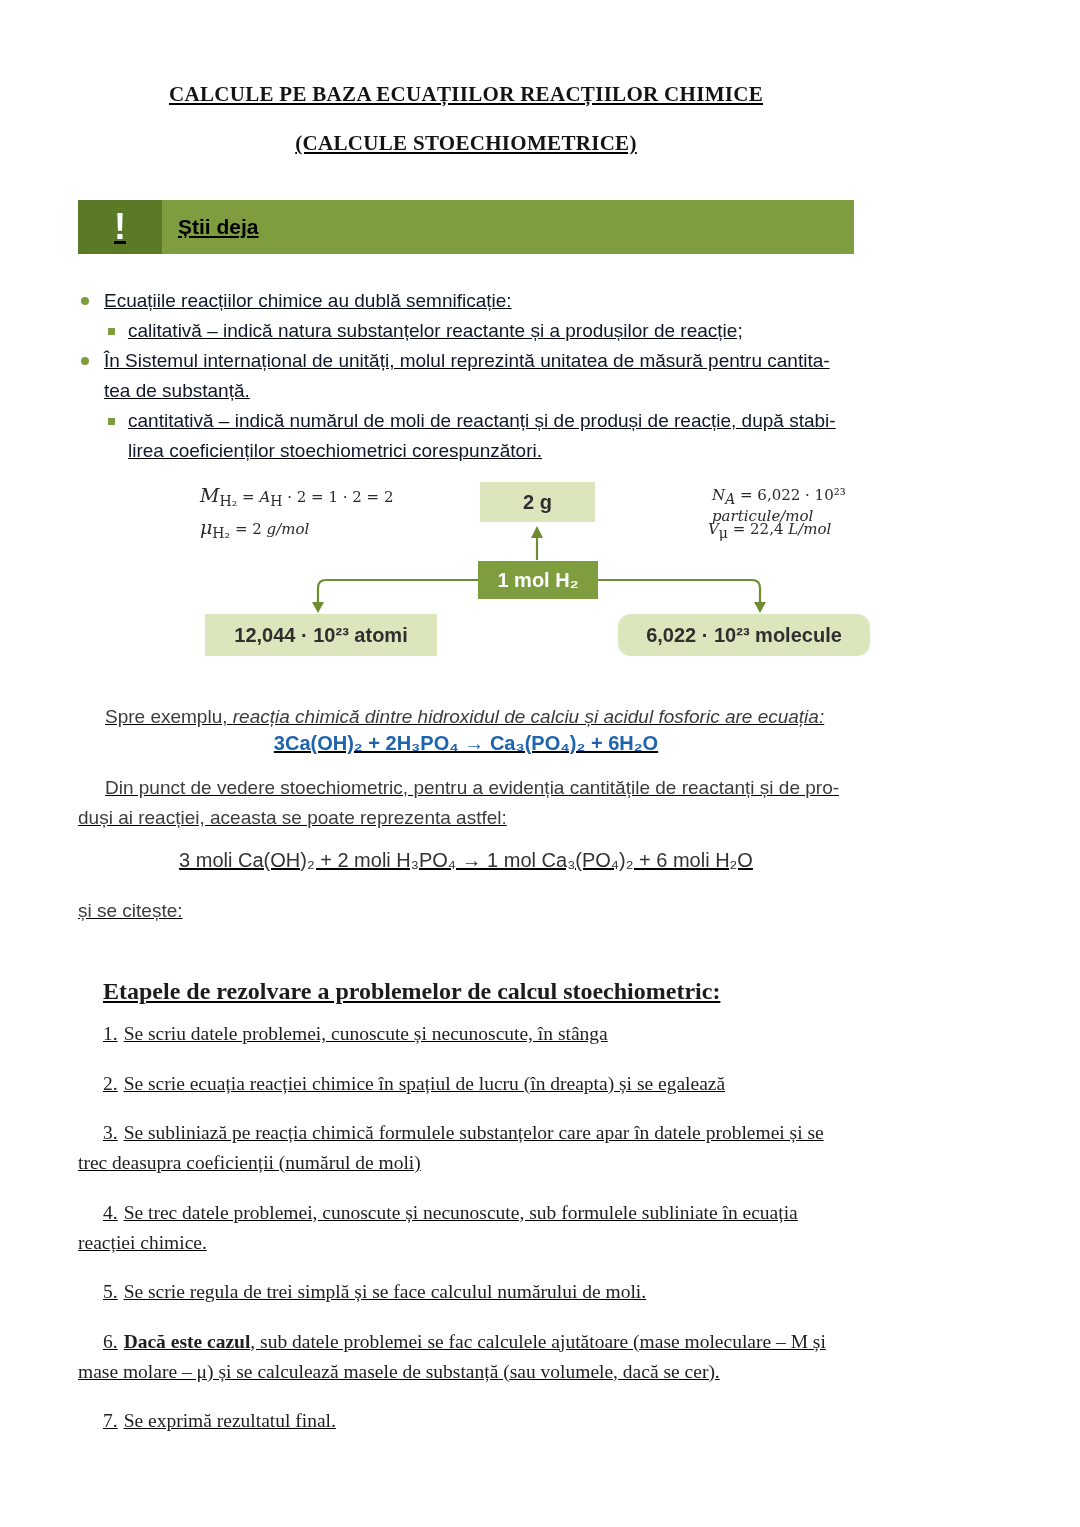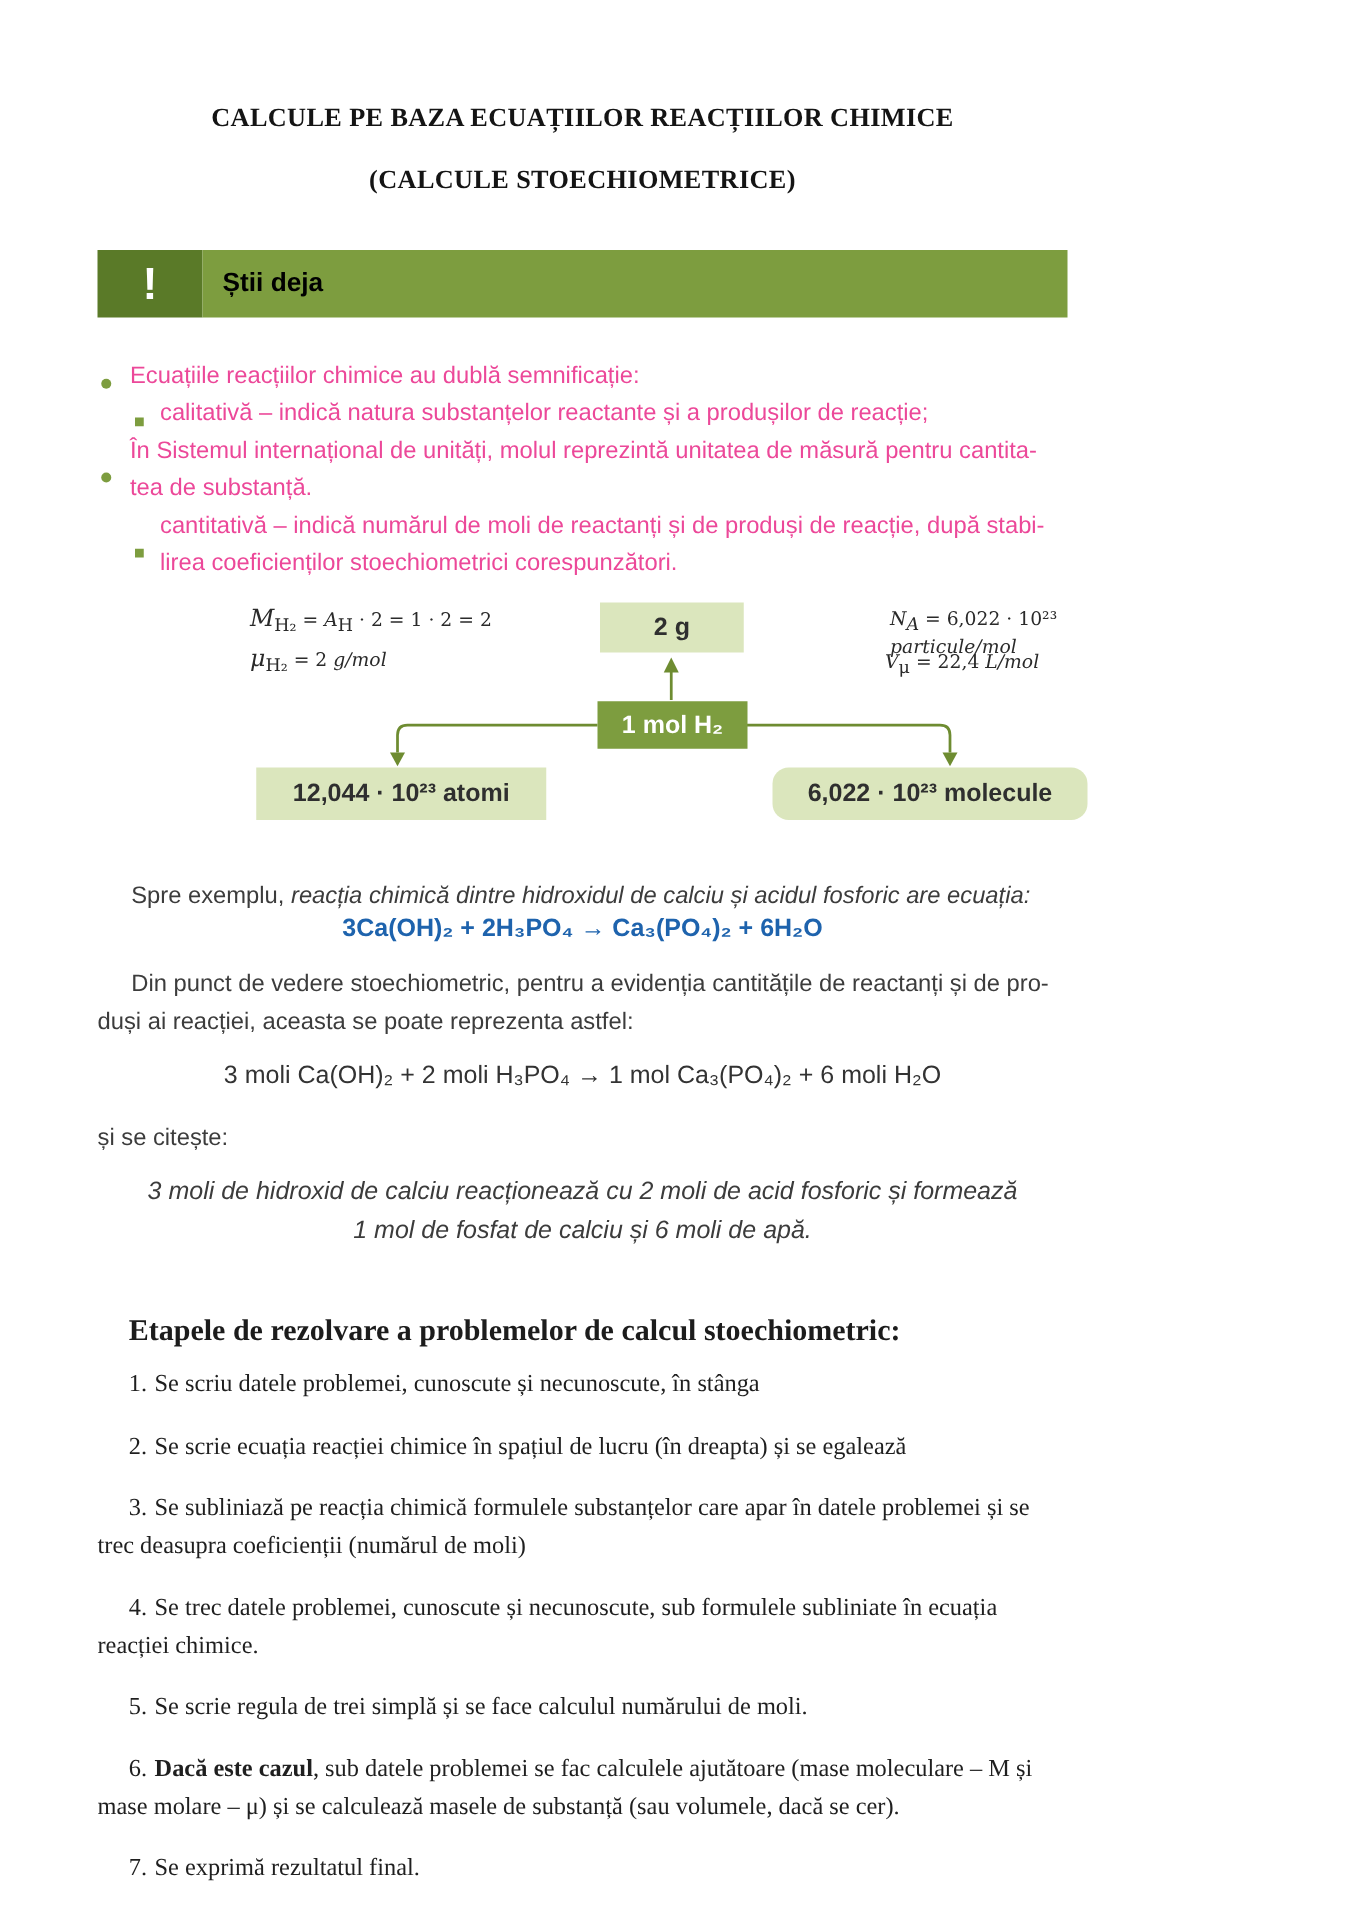--- a/index.html
+++ b/index.html
@@ -4,21 +4,21 @@
 <style>
   * { box-sizing: border-box; }
   body {
     margin: 0;
     width: 1080px;
     height: 1527px;
     overflow: hidden;
     background: #ffffff;
     font-family: "Liberation Sans", sans-serif;
   }
-  .page { width: 932px; height: 100%; padding: 0 78px; }
+  .page { width: 932px; height: 100%; padding: 0 78px; text-decoration: underline; }
 
   .doc-title {
     font-family: "Liberation Serif", serif;
     font-weight: bold;
     font-size: 21px;
     letter-spacing: .3px;
     text-align: center;
     color: #141414;
   }
   .doc-title.l1 { padding-top: 82px; }
@@ -39,21 +39,21 @@
     background: var(--accent_green, #7d9d3f);
     display: flex;
     align-items: center;
     padding-left: 16px;
     color: #000000;
     font-weight: bold;
     font-size: 21px;
   }
 
   .bullets { margin-top: 32px; }
-  .b-row { display: flex; font-size: 19px; line-height: 30px; color: #ec4899; align-items: center; }
+  .b-row { display: flex; font-size: 19px; line-height: 30px; color: #0f172a; }
   .dot {
     flex: none; width: 8px; height: 8px; border-radius: 50%;
     background: var(--accent_green, #7d9d3f);
     margin: 11px 15px 0 3px;
   }
   .sqb {
     flex: none; width: 7px; height: 7px;
     background: var(--accent_green, #7d9d3f);
     margin: 12px 13px 0 30px;
   }
@@ -181,24 +181,20 @@
 
   <div class="para mt18">
     <span class="line indent">Din punct de vedere stoechiometric, pentru a evidenția cantitățile de reactanți și de pro-</span>
     <span class="line">duși ai reacției, aceasta se poate reprezenta astfel:</span>
   </div>
 
   <div class="eq-moles">3 moli Ca(OH)₂ + 2 moli H₃PO₄ → 1 mol Ca₃(PO₄)₂ + 6 moli H₂O</div>
 
   <div class="reads">și se citește:</div>
 
-  <div class="reading">
-    <span class="line">3 moli de hidroxid de calciu reacționează cu 2 moli de acid fosforic și formează</span>
-    <span class="line">1 mol de fosfat de calciu și 6 moli de apă.</span>
-  </div>
 
   <div class="steps-heading">Etapele de rezolvare a problemelor de calcul stoechiometric:</div>
 
   <div>
     <p class="step"><span class="num">1.</span><span>Se scriu datele problemei, cunoscute și necunoscute, în stânga</span></p>
     <p class="step"><span class="num">2.</span><span>Se scrie ecuația reacției chimice în spațiul de lucru (în dreapta) și se egalează</span></p>
     <p class="step"><span class="num">3.</span><span>Se subliniază pe reacția chimică formulele substanțelor care apar în datele problemei și se trec deasupra coeficienții (numărul de moli)</span></p>
     <p class="step"><span class="num">4.</span><span>Se trec datele problemei, cunoscute și necunoscute, sub formulele subliniate în ecuația reacției chimice.</span></p>
     <p class="step"><span class="num">5.</span><span>Se scrie regula de trei simplă și se face calculul numărului de moli.</span></p>
     <p class="step"><span class="num">6.</span><span class="lead">Dacă este cazul</span><span>, sub datele problemei se fac calculele ajutătoare (mase moleculare – M și mase molare – μ) și se calculează masele de substanță (sau volumele, dacă se cer).</span></p>

